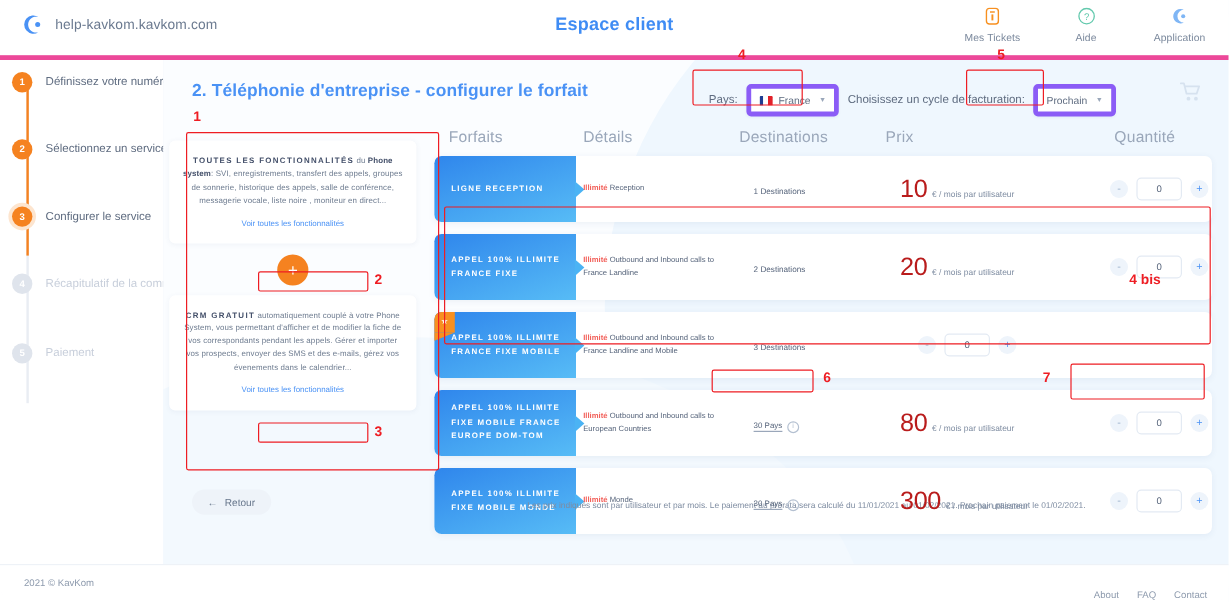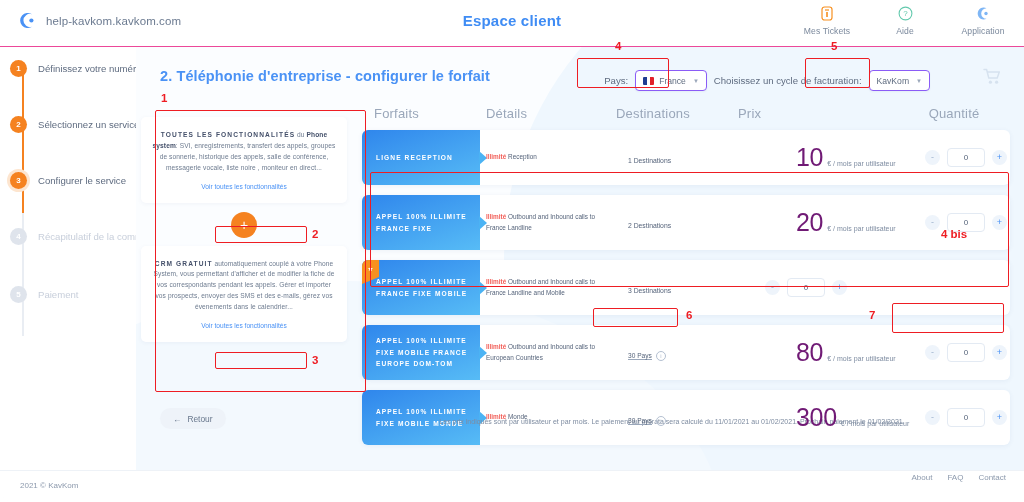--- a/index.html
+++ b/index.html
@@ -11,21 +11,21 @@
   .app{
     position:relative;width:1024px;height:502px;
     background:#fdfdfe;
     border-radius:14px;
     overflow:hidden;
   }
   
   .topbar{
     position:absolute;left:0;top:0;width:1024px;height:46px;
     background:#ffffff;
-    border-bottom:1px solid #ec4899;
+    border-bottom:4px solid #ec4899;
     z-index:5;
   }
   .brand{
     position:absolute;left:18px;top:11px;display:flex;align-items:center;gap:9px;
   }
   .brand-logo{width:19px;height:19px;position:relative;}
   .brand-logo svg{display:block;}
   .brand-url{
     font-size:11.5px;color:#6b7a90;letter-spacing:.1px;
   }
@@ -83,21 +83,21 @@
   .page-head{
     position:absolute;left:24px;top:22px;
     font-size:14.5px;color:#4a92f5;font-weight:600;letter-spacing:.1px;
   }
   .cart-ico{position:absolute;right:22px;top:22px;}
   
   .filters{position:absolute;right:94px;top:24px;display:flex;align-items:center;gap:7px;}
   .filter-grp{display:flex;align-items:center;gap:7px;}
   .filter-lbl{font-size:9.6px;color:#5f6c80;}
   .select{
-    background:#fff;border:1px solid #8b5cf6;border-radius:4px;
+    background:#fff;border:4px solid #8b5cf6;border-radius:4px;
     height:19px;display:flex;align-items:center;gap:5px;padding:0 7px;
     font-size:8.6px;color:#5f6c80;cursor:pointer;
     box-shadow:0 1px 2px rgba(40,70,120,.05);
   }
   .flag{width:11px;height:8px;display:flex;border-radius:1px;overflow:hidden;flex:none;}
   .flag i{display:block;width:33.34%;height:100%;}
   .caret{font-size:6px;color:#9aa7ba;margin-left:2px;}
   
   .promo{
     position:absolute;left:5px;top:63px;width:206px;height:280px;
@@ -174,21 +174,21 @@
   .dest-link{
     font-size:6.6px;color:#55637a;border-bottom:1px solid #9aa7ba;
     cursor:pointer;text-decoration:none;
   }
   .dest-wrap{display:inline-flex;align-items:center;gap:4px;}
   .info-ico{
     width:8px;height:8px;border-radius:50%;border:1px solid #b4c0d1;color:#b4c0d1;
     font-size:6px;display:inline-flex;align-items:center;justify-content:center;line-height:1;
   }
   .price{display:flex;align-items:baseline;gap:4px;}
-  .price .amt{font-size:25px;color:#701a75;font-weight:400;letter-spacing:-.3px;margin-left:46px;}
+  .price .amt{font-size:21px;color:#b91c1c;font-weight:400;letter-spacing:-.3px;}
   .price .unit{font-size:7px;color:#7e8ca1;}
   .stepper{display:flex;align-items:center;justify-content:center;gap:7px;}
   .stp{
     width:15px;height:15px;border-radius:50%;background:#eef4fb;color:#9fb4ce;
     display:flex;align-items:center;justify-content:center;font-size:9px;
     cursor:pointer;line-height:1;
   }
   .stp.plus{color:#4a92f5;}
   .qty-input{
     width:38px;height:19px;border:1px solid #e3eaf3;border-radius:4px;background:#fff;
@@ -203,21 +203,21 @@
   }
   .legal{
     position:absolute;left:226px;bottom:46px;width:620px;text-align:center;
     font-size:7px;color:#7e8ca1;
   }
   .botbar{
     position:absolute;left:0;bottom:0;width:1024px;height:31px;background:#fff;
     border-top:1px solid #eef2f7;
   }
   .copy{position:absolute;left:20px;top:10px;font-size:8px;color:#8d9aad;}
-  .botlinks{position:absolute;right:18px;top:2px;display:flex;gap:15px;margin-left:28px;}
+  .botlinks{position:absolute;right:18px;top:20px;display:flex;gap:15px;margin-left:28px;}
   .botlinks a{font-size:8px;color:#8d9aad;text-decoration:none;cursor:pointer;}
   
   .ann{position:absolute;color:#ee1d23;font-size:11.5px;font-weight:700;z-index:30;}
   .annbox{position:absolute;border:1.6px solid #ee1d23;border-radius:2px;z-index:29;pointer-events:none;}
 </style>
 </head>
 <body>
 
 <div class="app">
 
@@ -315,21 +315,21 @@
               <i style="background:#fff"></i>
               <i style="background:#e1212a"></i>
           </span>
           <span>France</span>
           <span class="caret">▼</span>
         </div>
       </div>
       <div class="filter-grp">
         <span class="filter-lbl">Choisissez un cycle de facturation:</span>
         <div class="select">
-          <span>KavKom</span>
+          <span>Prochain</span>
           <span class="caret">▼</span>
         </div>
       </div>
     </div>
 
     <div class="promo">
 
       <div class="promo-box">
         <div class="promo-text"><span class="caps">TOUTES LES FONCTIONNALITÉS</span><span> du </span><b>Phone system</b><span>: SVI, enregistrements, transfert des appels, groupes de sonnerie, historique des appels, salle de conférence, messagerie vocale, liste noire , moniteur en direct...</span></div>
         <a class="promo-link">Voir toutes les fonctionnalités</a>

